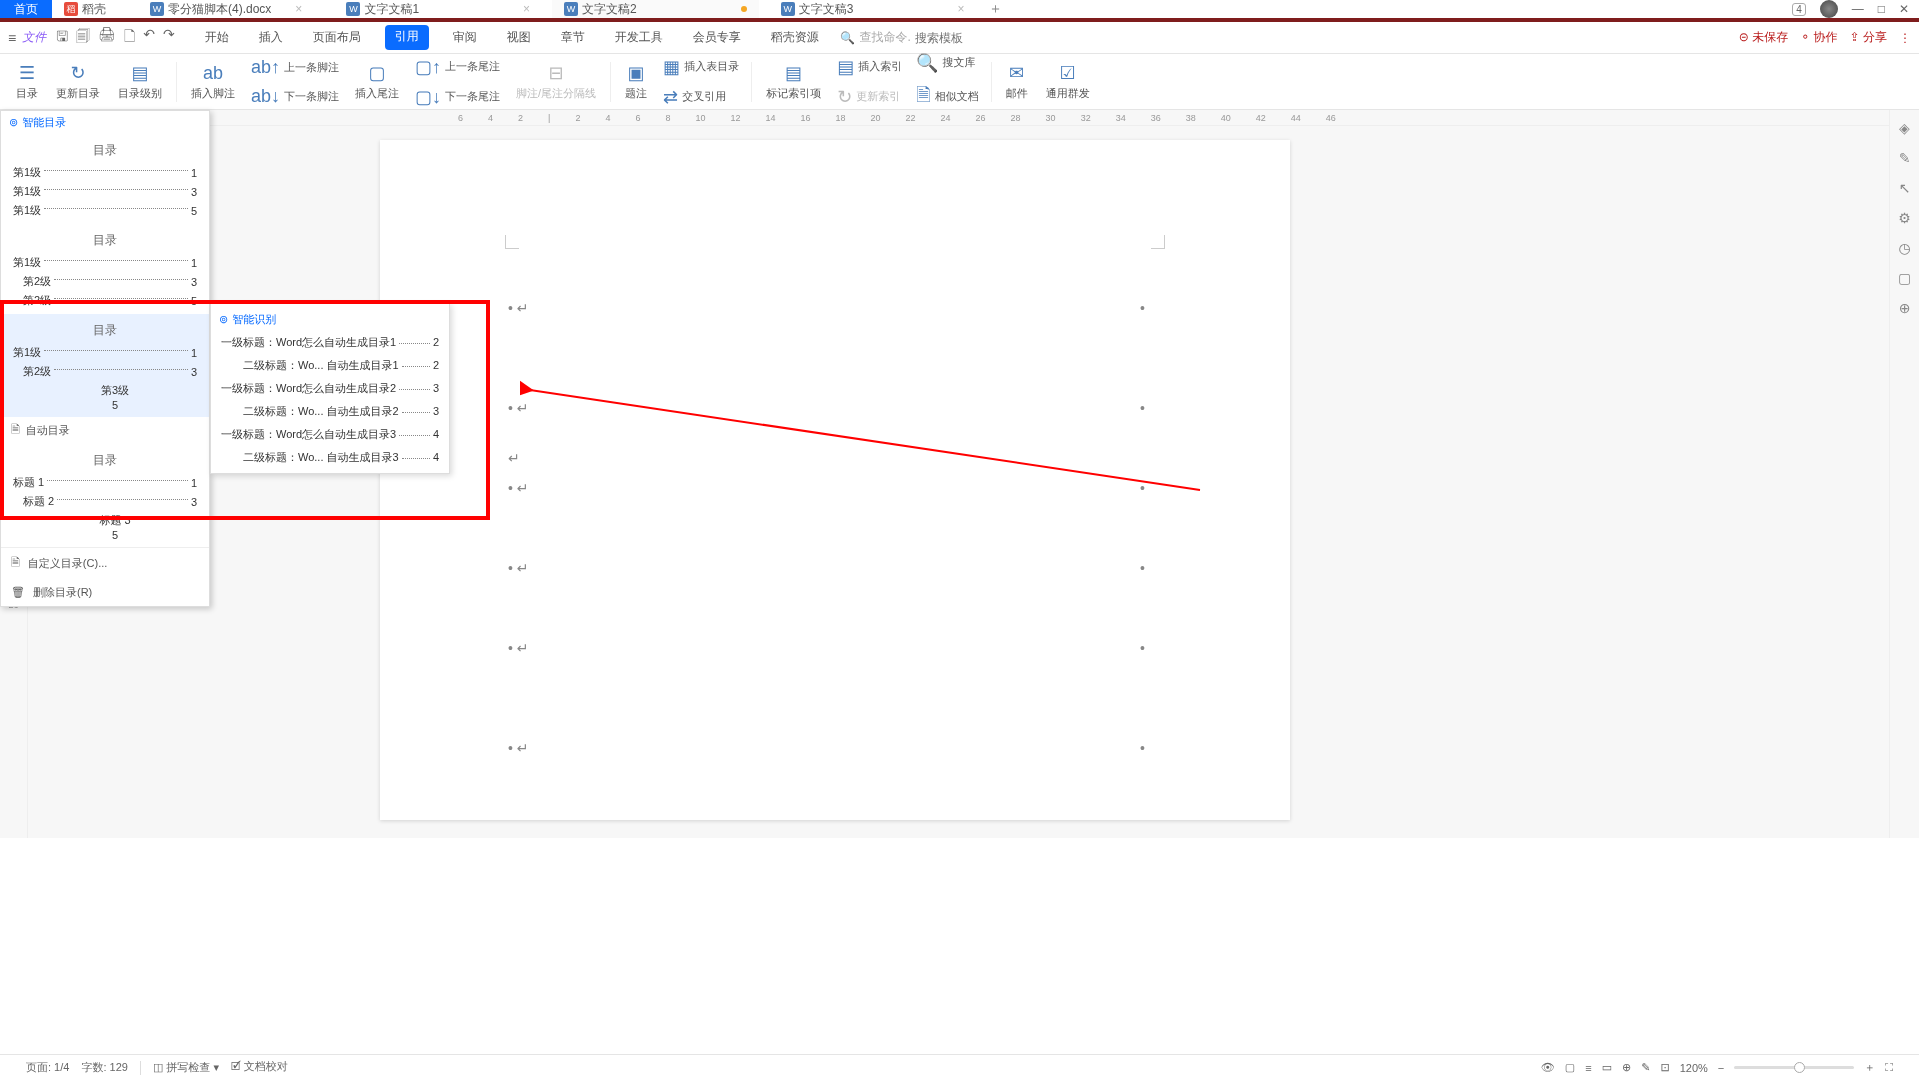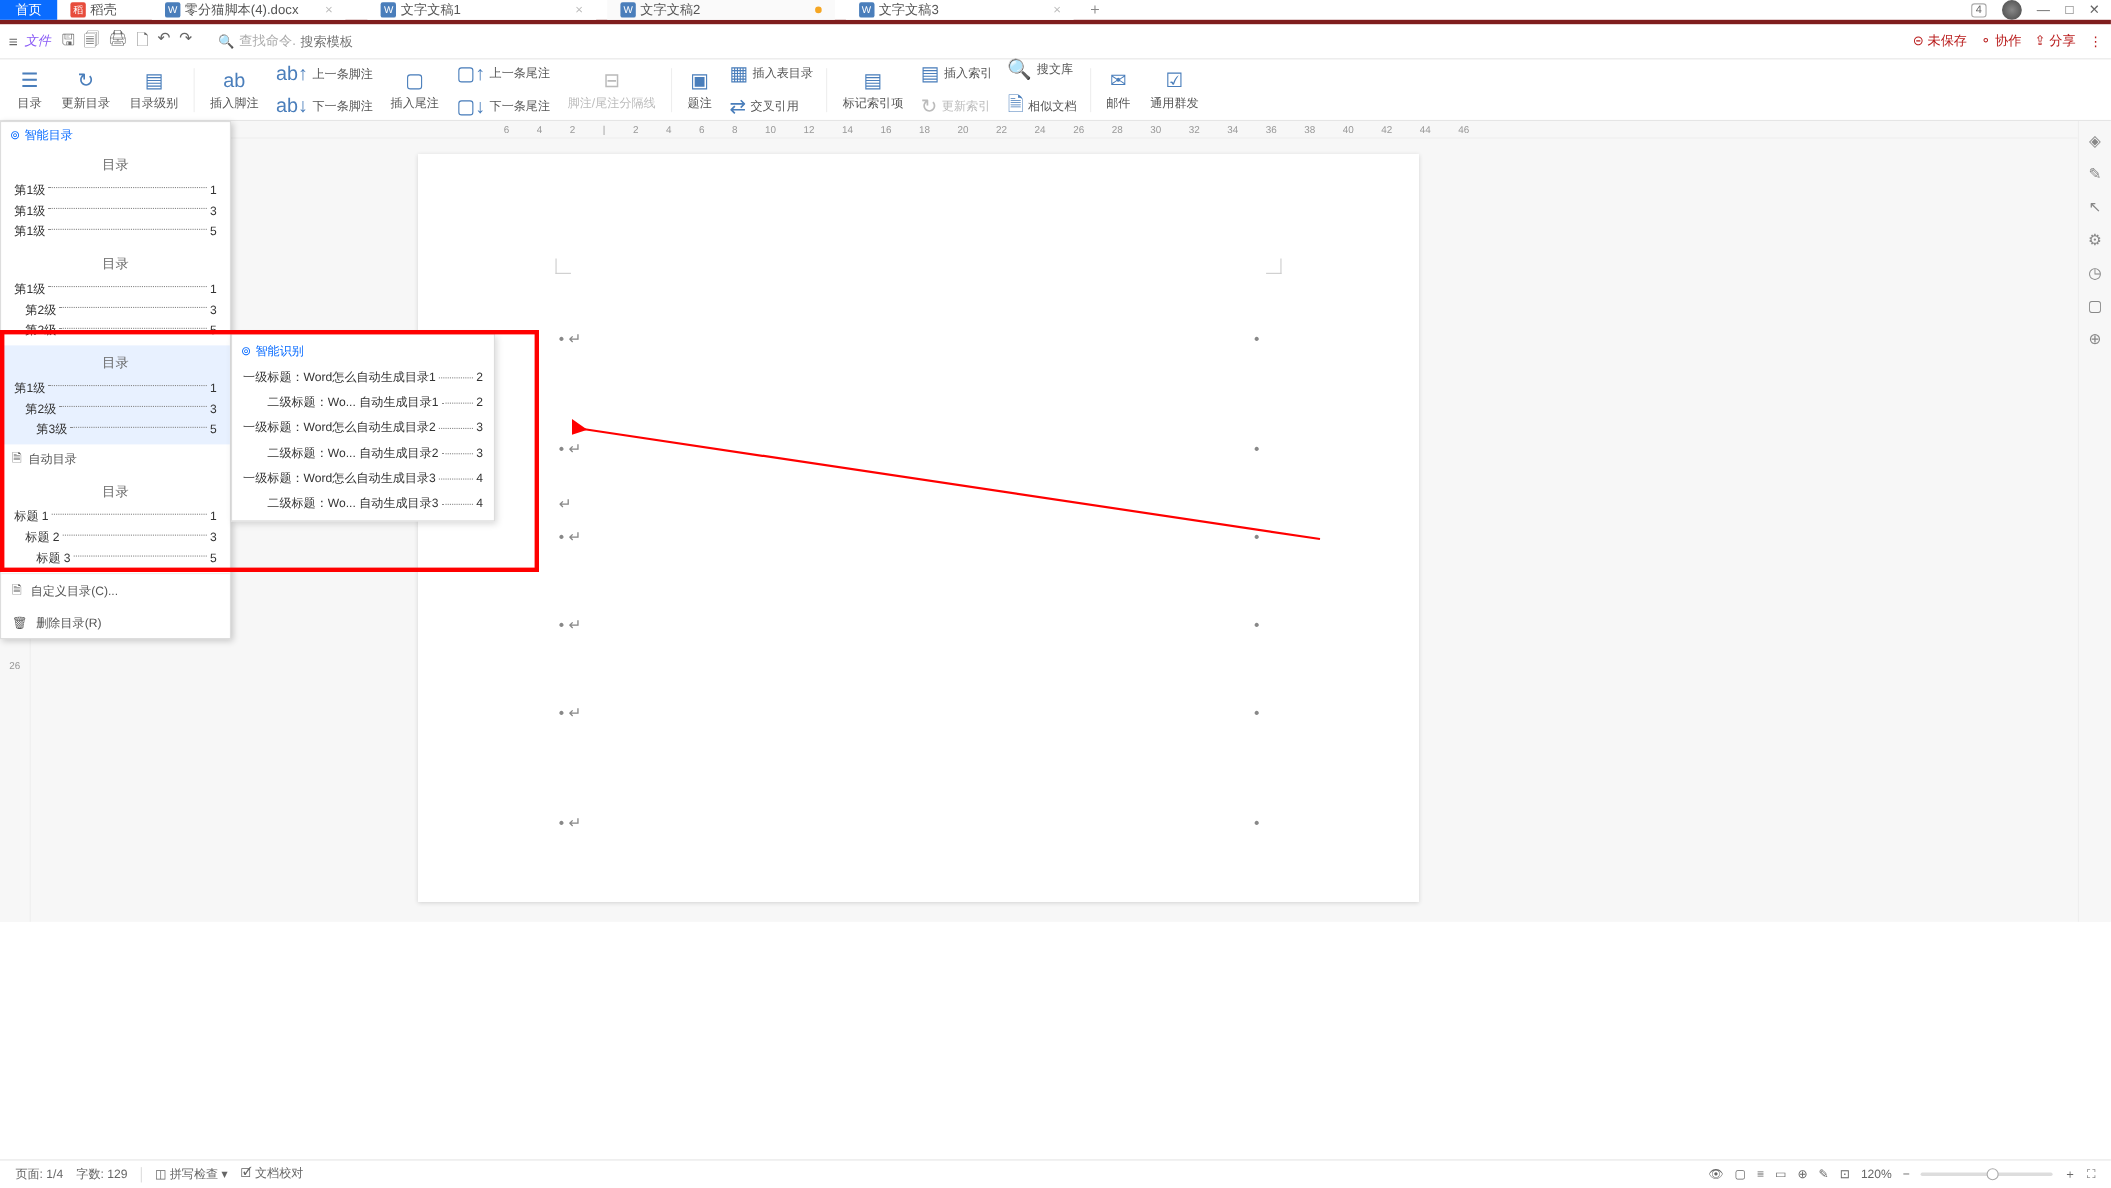--- a/index.html
+++ b/index.html
@@ -59,40 +59,40 @@
 
 .toc-dropdown { position: absolute; top: 110px; left: 0; width: 210px; background: #fff; border: 1px solid #ddd; box-shadow: 2px 2px 6px rgba(0,0,0,0.2); z-index: 10; }
 .toc-header { display: flex; align-items: center; gap: 4px; padding: 4px 8px; color: #0a6cff; font-size: 11px; }
 .toc-block { padding: 4px 0; }
 .toc-title { text-align: center; color: #666; font-size: 12px; padding: 4px 0; }
 .toc-line { display: flex; padding: 2px 12px; font-size: 11px; color: #333; align-items: center; }
 .toc-line .lbl { white-space: nowrap; }
 .toc-line .dots { flex: 1; border-bottom: 1px dotted #888; margin: 0 3px; position: relative; top: -2px; }
 .toc-line .pg { }
 .toc-line.i1 { padding-left: 22px; }
-.toc-line.i2 { padding-left: 32px; }
+.toc-line.i2 { padding-left: 32px; flex-direction: column; }
 .toc-block.hover { background: #e8f1ff; }
 .toc-auto { padding: 4px 10px; color: #555; display: flex; align-items: center; gap: 6px; font-size: 11px; }
 .toc-cmd { padding: 6px 10px; color: #555; display: flex; align-items: center; gap: 8px; font-size: 11px; }
 
 
 .flyout { position: absolute; top: 303px; left: 210px; width: 240px; background: #fff; border: 1px solid #ddd; box-shadow: 2px 2px 6px rgba(0,0,0,0.15); z-index: 11; padding: 4px 0; }
 .fly-header { display: flex; align-items: center; gap: 4px; padding: 4px 8px; color: #0a6cff; font-size: 11px; }
 .fly-line { display: flex; padding: 4px 10px; font-size: 11px; color: #333; align-items: baseline; text-align: right; }
 .fly-line .dots { flex: 1; border-bottom: 1px dotted #888; margin: 0 3px; position: relative; top: -2px; }
 .fly-line.i1 { padding-left: 32px; }
 
 
 .redbox { position: absolute; top: 300px; left: 0; width: 490px; height: 220px; border: 4px solid #ff0000; z-index: 20; pointer-events: none; }
 
 
 .arrow-svg { position: absolute; top: 380px; left: 520px; z-index: 19; pointer-events: none; }
 
 
-.statusbar { position: absolute; bottom: 0; left: 0; right: 0; height: 26px; border-top: 1px solid #e5e5e5; display: flex; align-items: center; padding: 0 14px; gap: 12px; font-size: 11px; color: #666; background: #fff; }
+.statusbar { position: absolute; bottom: 0; left: 0; right: 0; height: 26px; border-top: 1px solid #e5e5e5; display: flex; align-items: center; padding: 0 26px; gap: 12px; font-size: 11px; color: #666; background: #fff; }
 .statusbar .sep { width: 1px; height: 14px; background: #ddd; }
 .statusbar-right { margin-left: auto; display: flex; align-items: center; gap: 10px; }
 .zoom-slider { width: 120px; height: 3px; background: #ddd; position: relative; border-radius: 2px; }
 .zoom-slider .thumb { position: absolute; left: 50%; top: -4px; width: 11px; height: 11px; border-radius: 50%; background: #fff; border: 1px solid #aaa; }
 </style>
 </head>
 <body>
 
 <div class="titlebar">
   <div class="tab-home">首页</div>
@@ -133,20 +133,32 @@
 <div class="menubar">
   <span class="hamb">≡</span>
   <span class="file-lbl">文件</span>
   <div class="qa-icons">
     <span>🖫</span>
     <span>🗐</span>
     <span>🖨</span>
     <span>🗋</span>
     <span>↶</span>
     <span>↷</span>
+  </div>
+  <div class="menu-tabs">
+    <span class="menu-tab">开始</span>
+    <span class="menu-tab">插入</span>
+    <span class="menu-tab">页面布局</span>
+    <span class="menu-tab active">引用</span>
+    <span class="menu-tab">审阅</span>
+    <span class="menu-tab">视图</span>
+    <span class="menu-tab">章节</span>
+    <span class="menu-tab">开发工具</span>
+    <span class="menu-tab">会员专享</span>
+    <span class="menu-tab">稻壳资源</span>
   </div>
   <div class="search-area">
     <span>🔍</span>
     <span>查找命令.</span>
     <input class="search-input" placeholder="搜索模板" style="">
   </div>
   <div class="menubar-right">
     <span>⊝ <span>未保存</span></span>
     <span>⚬ <span>协作</span></span>
     <span>⇪ <span>分享</span></span>

